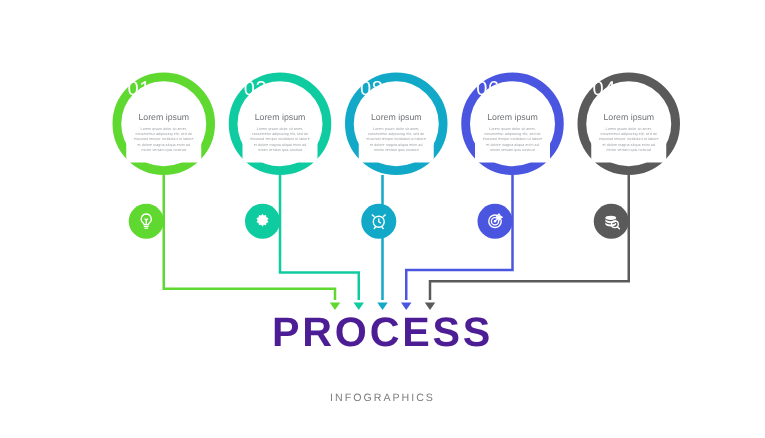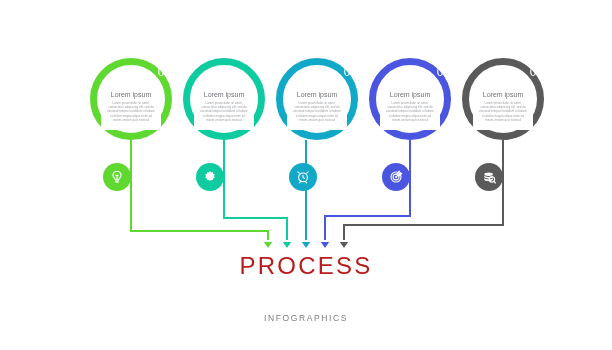--- a/index.html
+++ b/index.html
@@ -32,26 +32,26 @@
     top: 0;
     width: 82px;
     height: 82px;
     border-radius: 50%;
     box-sizing: border-box;
     border-style: solid;
     border-width: 7px;
   }
   .step-number {
     position: absolute;
-    left: 0;
+    left: 12px;
     top: 6px;
     width: 82px;
-    text-align: right;
+    text-align: left;
     color: #ffffff;
-    font-size: 12px;
+    font-size: 16px;
     font-weight: 400;
     letter-spacing: 0.5px;
     line-height: 16px;
   }
   .card {
     position: absolute;
     left: 11px;
     top: 28px;
     width: 60px;
     height: 44px;
@@ -88,25 +88,25 @@
     transform: translate(-50%, -50%);
   }
   .title-block {
     position: absolute;
     left: 0;
     top: 252px;
     width: 612px;
     text-align: center;
   }
   .title-main {
-    font-size: 24px;
-    color: #b91c1c;
+    font-size: 33px;
+    color: #4c1d95;
     letter-spacing: 2.2px;
     line-height: 28px;
-    font-weight: 400;
+    font-weight: 700;
   }
   .title-sub {
     font-size: 8.5px;
     color: #7d7d7d;
     letter-spacing: 1.6px;
     line-height: 12px;
     font-weight: 400;
     margin-top: 32px;
   }
 </style>
@@ -137,20 +137,21 @@
           <div class="card-body">Lorem ipsum dolor sit amet, consectetur adipiscing elit, sed do eiusmod tempor incididunt ut labore et dolore magna aliqua enim ad minim veniam quis nostrud</div>
         </div>
       </div>
       <div class="icon-node" style="left: 103px; top: 163px; background: rgb(95, 216, 48);"><span><svg width="16" height="16" viewBox="0 0 16 16">
             <path stroke="#ffffff" fill="none" stroke-width="1.1" stroke-linecap="round" stroke-linejoin="round" d="M8 2.2a4 4 0 0 0-2.4 7.2c.4.35.6.8.6 1.3h3.6c0-.5.2-.95.6-1.3A4 4 0 0 0 8 2.2z"></path>
             <path stroke="#ffffff" fill="none" stroke-width="1.1" stroke-linecap="round" stroke-linejoin="round" d="M6.5 12.1h3M7 13.5h2"></path>
             <path stroke="#ffffff" fill="none" stroke-width="1.1" stroke-linecap="round" stroke-linejoin="round" d="M8 10.5V7.2M8 7.2l-1-1M8 7.2l1-1"></path>
           </svg></span></div>
       <div class="step-node" style="left: 183px; top: 58px;">
         <div class="ring" style="border-color: rgb(15, 203, 160);"></div>
+        <div class="step-number">02</div>
         <div class="card">
           <div class="card-title">Lorem ipsum</div>
           <div class="card-body">Lorem ipsum dolor sit amet, consectetur adipiscing elit, sed do eiusmod tempor incididunt ut labore et dolore magna aliqua enim ad minim veniam quis nostrud</div>
         </div>
       </div>
       <div class="icon-node" style="left: 196px; top: 163px; background: rgb(15, 203, 160);"><span><svg width="16" height="16" viewBox="0 0 16 16">
             <path fill="#ffffff" d="M8 1.9l1 1.5 1.8-.4.3 1.8 1.7.7-.9 1.6.9 1.6-1.7.7-.3 1.8-1.8-.4L8 12.3l-1-1.5-1.8.4-.3-1.8-1.7-.7.9-1.6-.9-1.6 1.7-.7.3-1.8 1.8.4z"></path>
             <circle cx="8" cy="7.1" r="1.9" fill="#ffffff" stroke="none"></circle>
             <circle cx="8" cy="7.1" r="1.9" fill="none" stroke="#ffffff" stroke-width="0"></circle>
             <circle cx="8" cy="7.1" r="1.7" fill="none" stroke="#ffffff" stroke-width="0"></circle>

